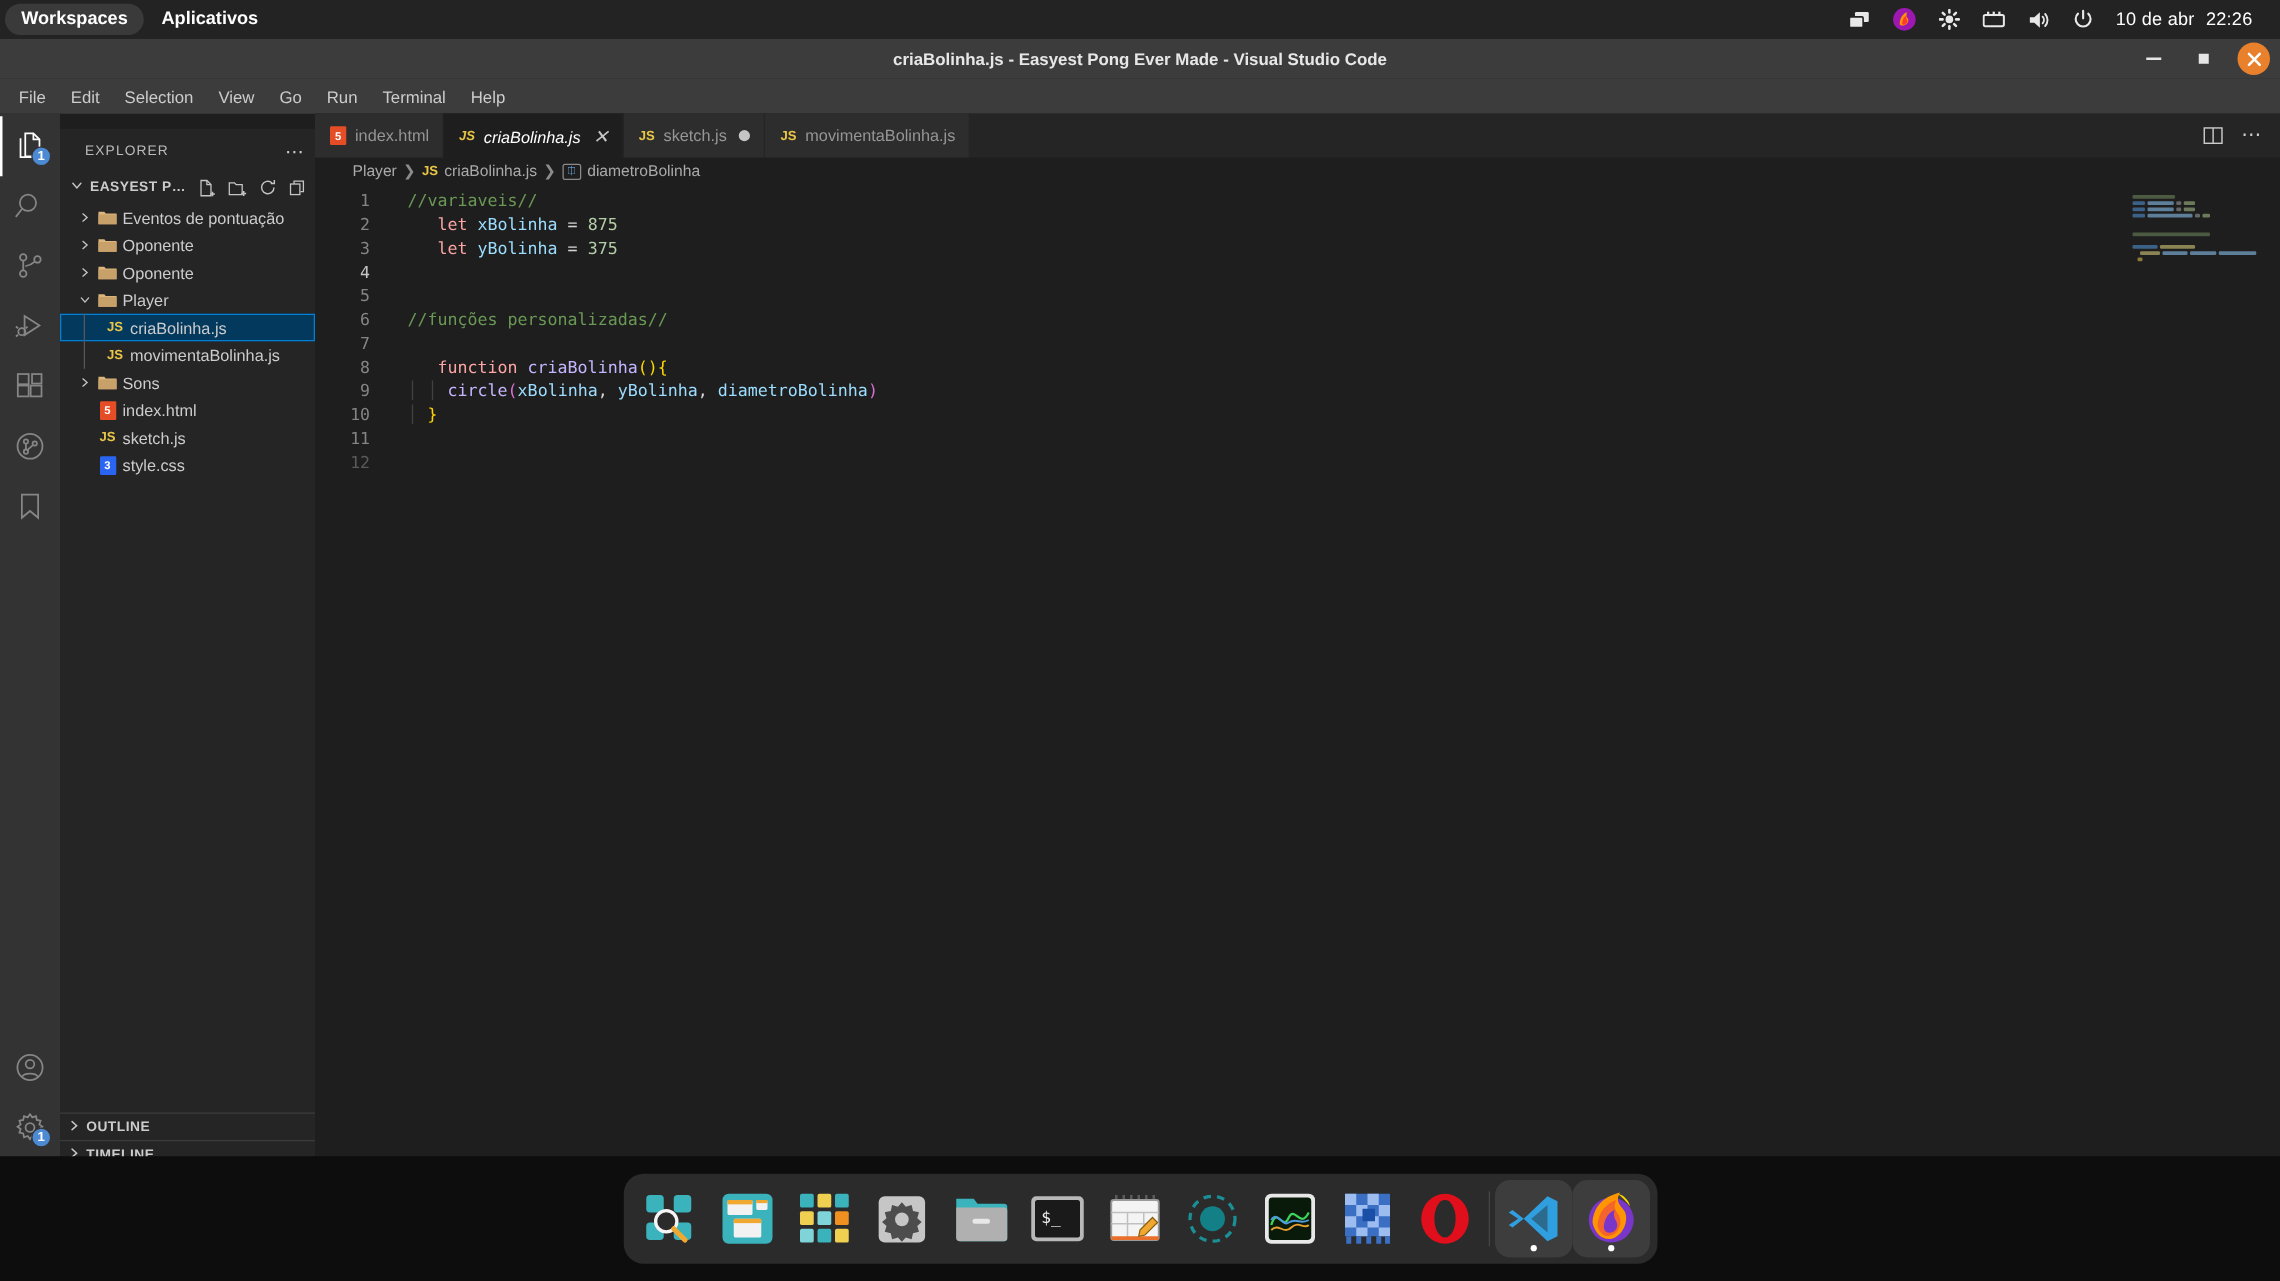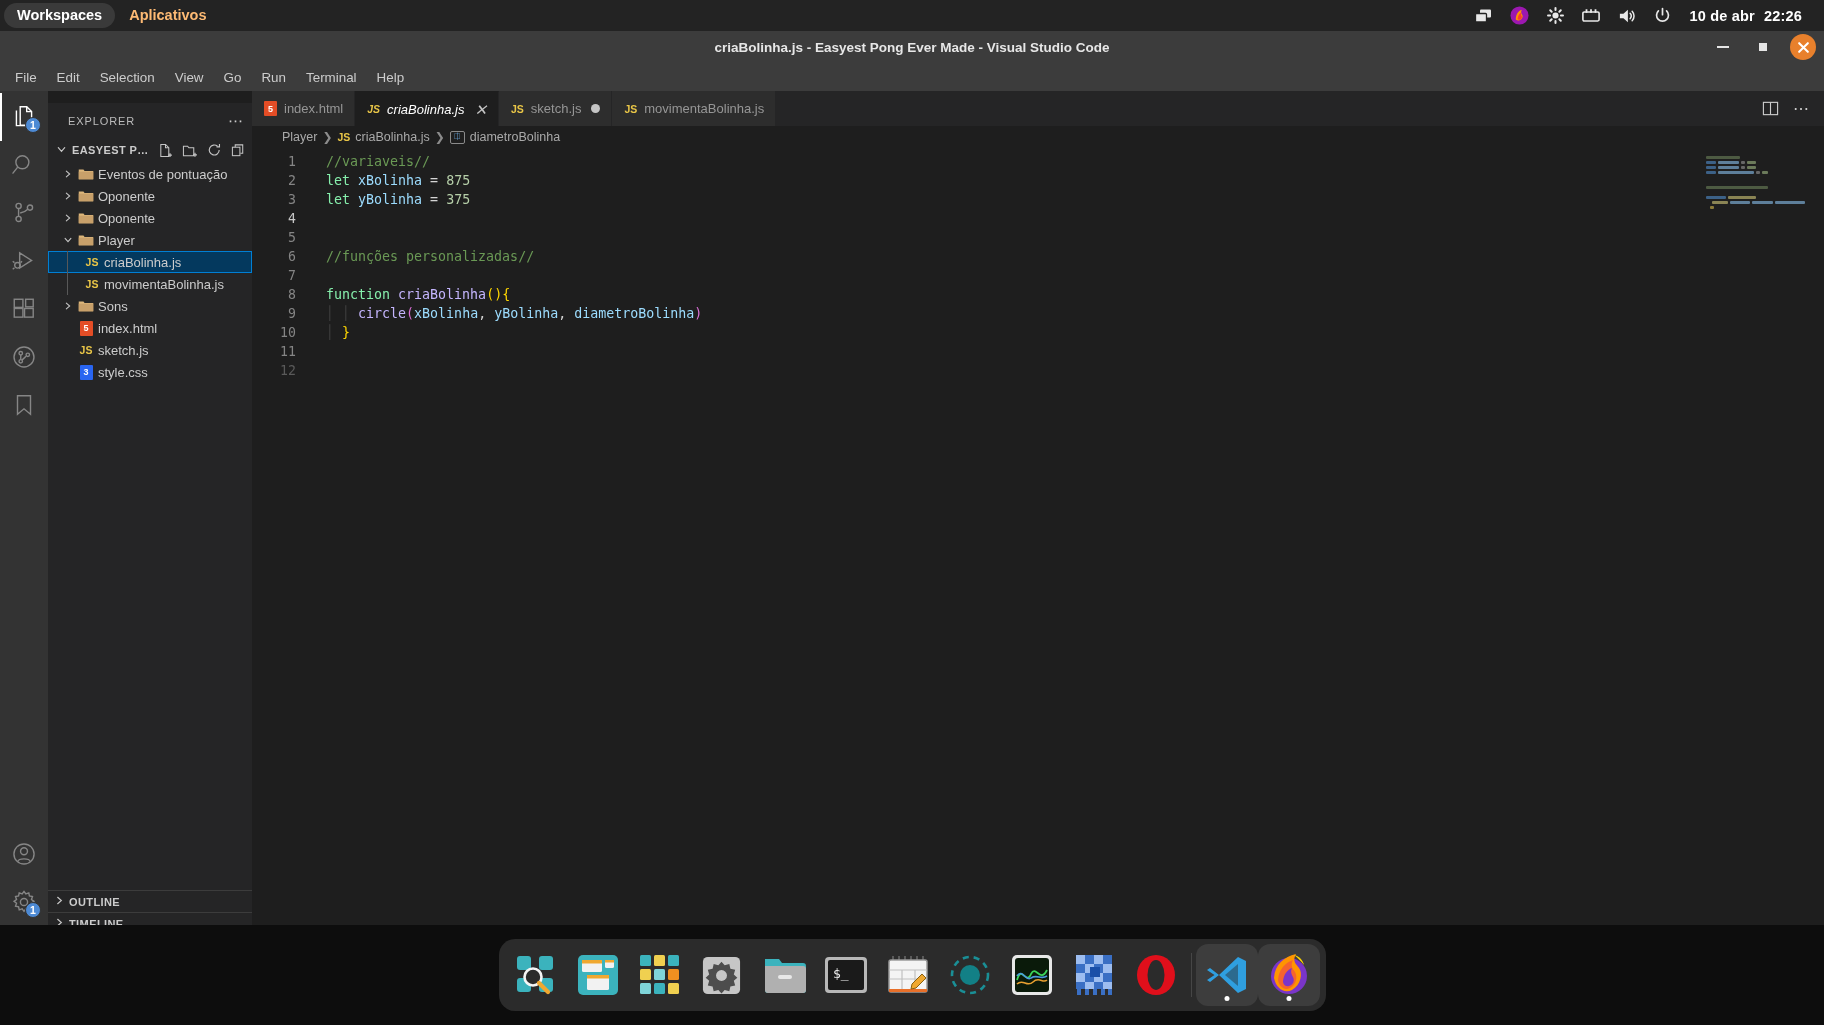--- a/index.html
+++ b/index.html
@@ -23,28 +23,28 @@
     display: flex; align-items: center;
     color: #e8e8e8;
   }
   .tb-left { display: flex; gap: 4px; padding-left: 4px; }
   .tb-pill {
     padding: 4px 13px 5px; border-radius: 14px;
     background: #3a3a3a; color: #ffffff;
     font-size: 14.5px; font-weight: bold;
   }
   .tb-item {
-    padding: 4px 10px; font-size: 14.5px; font-weight: bold; color: #fdba74;
+    padding: 4px 10px; font-size: 14.5px; font-weight: bold; color: #ffffff;
   }
   .tb-right {
     margin-left: auto; display: flex; align-items: center;
     gap: 18px; padding-right: 22px;
   }
   .tb-ico { display: flex; align-items: center; justify-content: center; }
-  .tb-clock { font-size: 14.5px; font-weight: bold; color: #ffffff; letter-spacing: .2px; }
+  .tb-clock { font-size: 14.5px; font-weight: normal; color: #ffffff; letter-spacing: .2px; }
   .tb-clock .sep { display: inline-block; width: 9px; }
 
   
   .vswin {
     position: absolute; top: 31px; left: 0;
     width: 1824px; height: 925px;
     background: #1e1e1e;
     display: flex; flex-direction: column;
   }
   .vstitle {
@@ -197,21 +197,21 @@
     font-family: "DejaVu Sans Mono", monospace; font-size: 13.3px;
     white-space: pre; color: #d4d4d4; padding-left: 12px; position: relative;
   }
   .cl.current::before {
     content:""; position: absolute; left: -62px; right: -1000px; top: 0; height: 19px;
     border-top: 1px solid #282828; border-bottom: 1px solid #282828;
     pointer-events: none;
   }
   .cl > span { position: relative; }
   .t-com { color: #6a9955; }
-  .t-kw  { color: #86efac; }
+  .t-kw  { color: #fca5a5; margin-left: 24px; }
   .t-var { color: #9cdcfe; }
   .t-num { color: #b5cea8; }
   .t-fn  { color: #c4b5fd; }
   .t-op  { color: #d4d4d4; }
   .t-pun { color: #ffd700; }
   .t-pun2{ color: #da70d6; }
   .indentguide { color: #404040; }
   .caret {
     position: absolute; width: 2px; height: 18px; background: #aeafad;
   }

